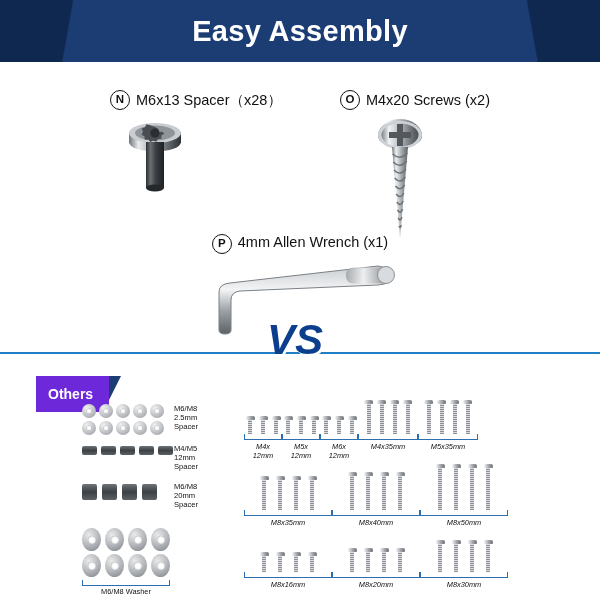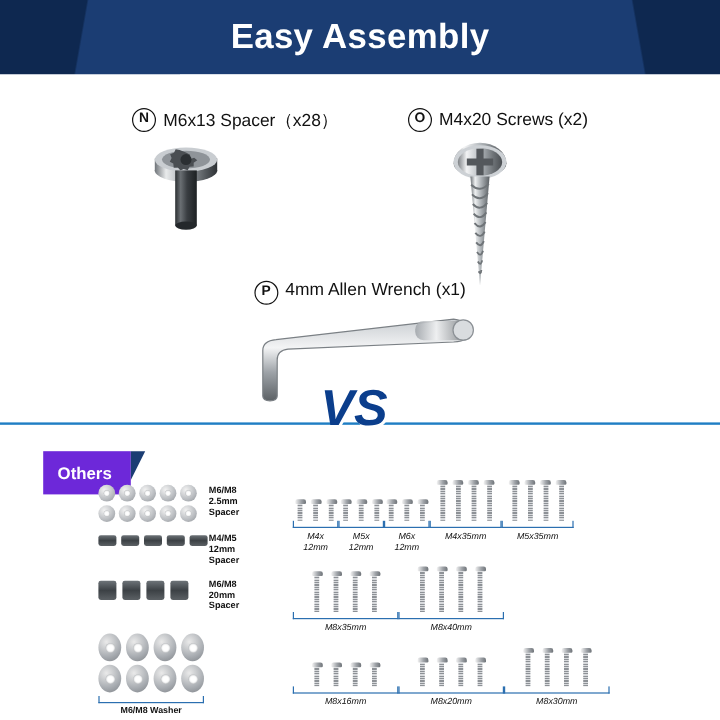--- a/index.html
+++ b/index.html
@@ -78,21 +78,21 @@
     position:absolute;left:0;top:8px;height:36px;
     background:#6d28d9;color:#fff;font-size:14px;font-weight:bold;
     display:flex;align-items:center;padding:0 16px 0 12px;margin-left:36px;
   }
   .others-tab::after{
     content:"";position:absolute;right:-12px;top:0;width:0;height:0;
     border-top:24px solid #1b3d73;border-right:12px solid transparent;
   }
 
   
-  .left-cluster{position:absolute;left:82px;top:36px;width:190px;font-weight:bold;}
+  .left-cluster{position:absolute;left:82px;top:36px;width:190px;}
   .grp{position:relative;margin-bottom:2px;}
   .grp-label{
     position:absolute;left:92px;top:0;
     font-size:7.6px;line-height:9.2px;color:#111;
   }
   .washer-row{display:flex;gap:3px;}
   .washer{
     width:14px;height:14px;border-radius:50%;
     background:radial-gradient(circle at 35% 30%,#f2f2f2,#b9bcc0 60%,#8d9196 100%);
     position:relative;
@@ -475,20 +475,42 @@
               <div class="shaft" style="height:34px"></div>
             </div>
           <div class="screw">
               <div class="head"></div>
               <div class="shaft" style="height:34px"></div>
             </div>
         </div>
         <div class="sbrace"></div>
         <div class="slabel">M8x40mm</div>
       </div>
+      <div class="sgroup" style="width:88px">
+        <div class="screws" style="height:44px;gap:7px">
+          <div class="screw">
+              <div class="head"></div>
+              <div class="shaft" style="height:42px"></div>
+            </div>
+          <div class="screw">
+              <div class="head"></div>
+              <div class="shaft" style="height:42px"></div>
+            </div>
+          <div class="screw">
+              <div class="head"></div>
+              <div class="shaft" style="height:42px"></div>
+            </div>
+          <div class="screw">
+              <div class="head"></div>
+              <div class="shaft" style="height:42px"></div>
+            </div>
+        </div>
+        <div class="sbrace"></div>
+        <div class="slabel">M8x50mm</div>
+      </div>
     </div>
 
     <div class="sgrow" style="height:56px;margin-top:10px">
       <div class="sgroup" style="width:88px">
         <div class="screws" style="height:34px;gap:7px">
           <div class="screw">
               <div class="head"></div>
               <div class="shaft" style="height:16px"></div>
             </div>
           <div class="screw">

